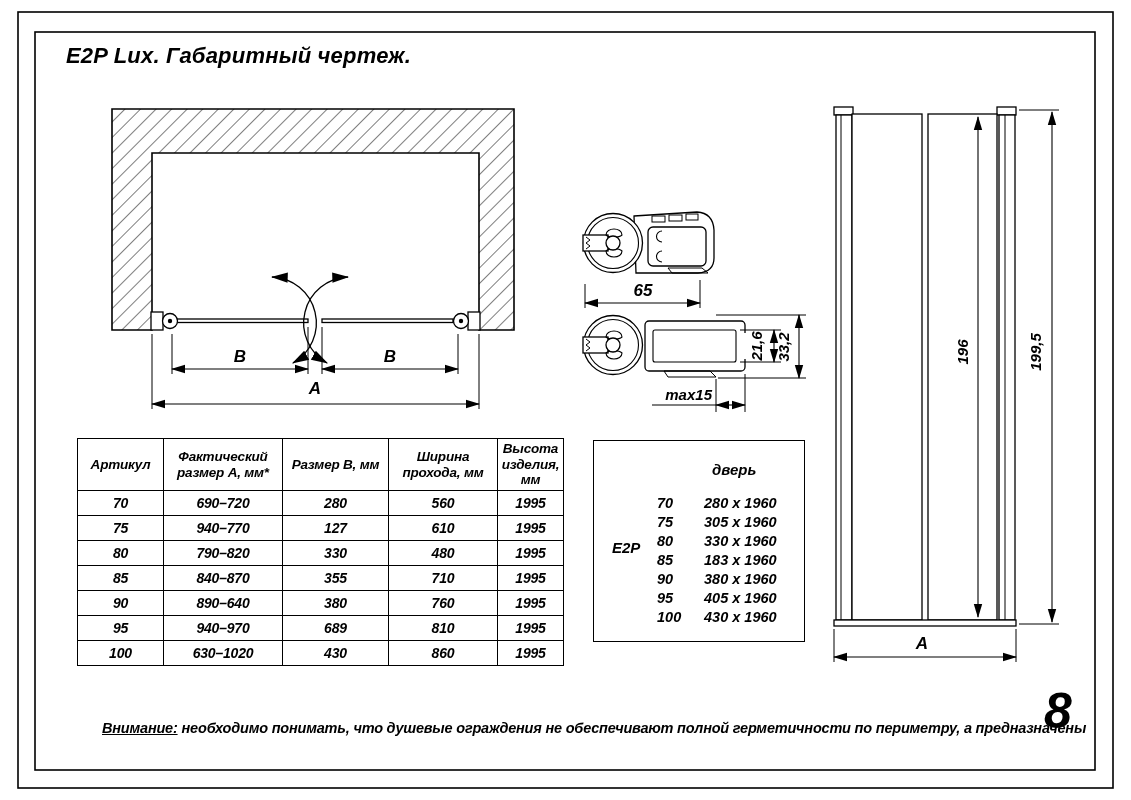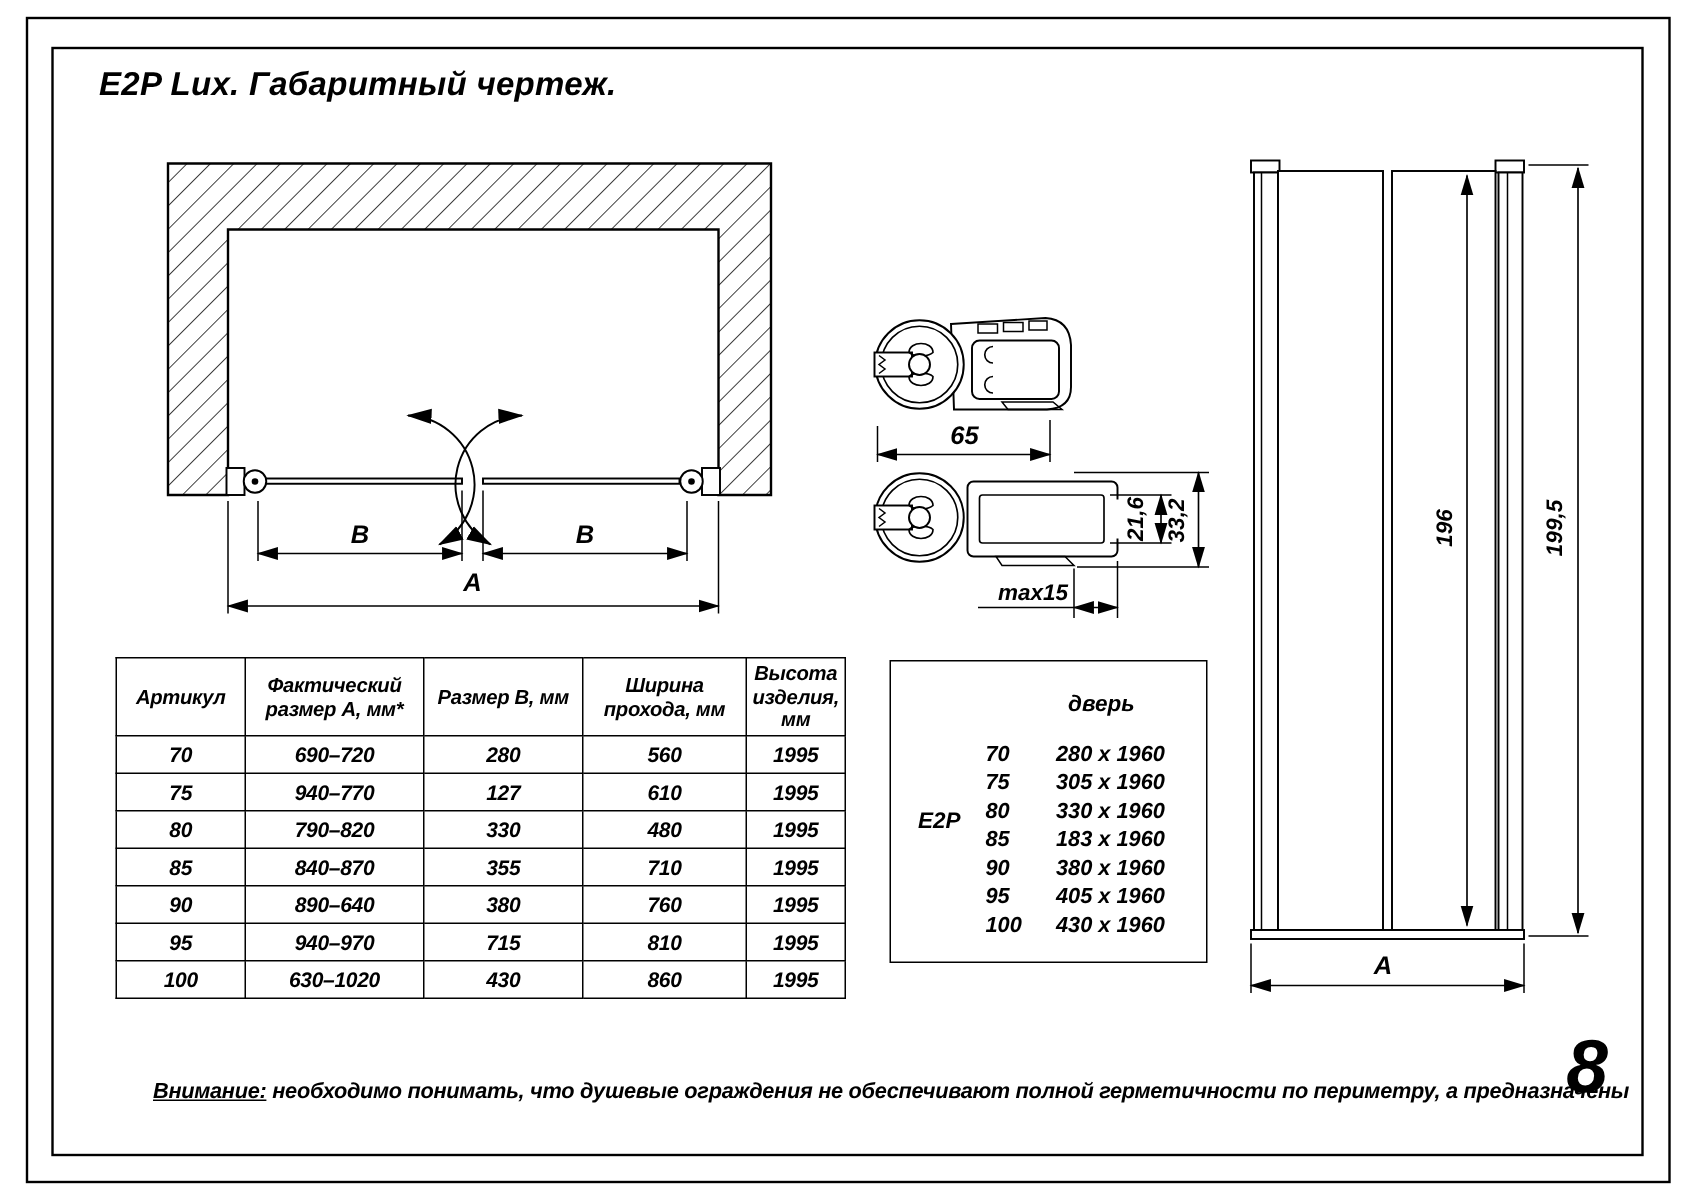--- a/index.html
+++ b/index.html
@@ -241,21 +241,21 @@
       <tr>
         <td>90</td>
         <td>890–640</td>
         <td>380</td>
         <td>760</td>
         <td>1995</td>
       </tr>
       <tr>
         <td>95</td>
         <td>940–970</td>
-        <td>715</td>
+        <td>689</td>
         <td>810</td>
         <td>1995</td>
       </tr>
       <tr>
         <td>100</td>
         <td>630–1020</td>
         <td>430</td>
         <td>860</td>
         <td>1995</td>
       </tr>

